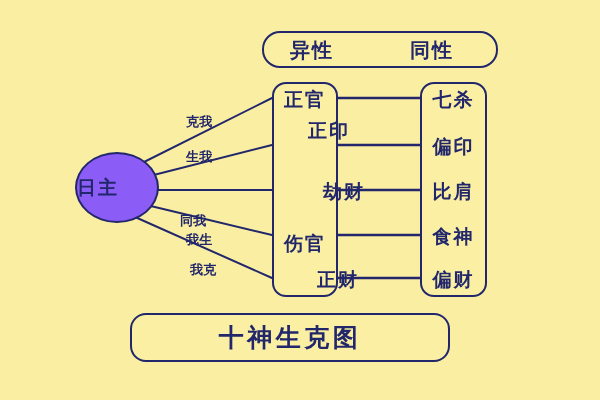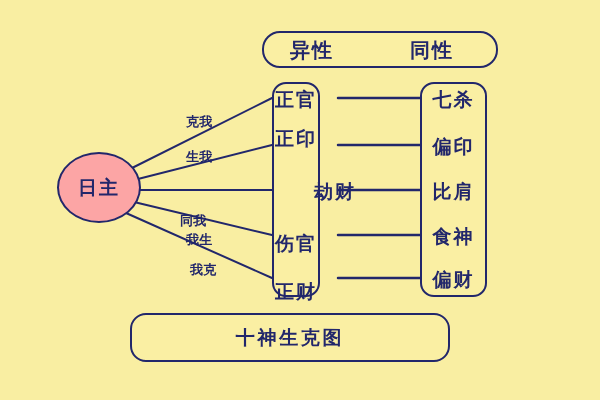--- a/index.html
+++ b/index.html
@@ -61,21 +61,21 @@
   .column-box {
     position: absolute;
     top: 82px;
     height: 215px;
     box-sizing: border-box;
     border: 2.5px solid #22276b;
     border-radius: 14px;
     background: #faefa3;
     z-index: 3;
   }
-  #col-yi  { left: 272px; width: 48px; }
+  #col-yi  { left: 272px; width: 66px; }
   #col-tong{ left: 420px; width: 67px; }
 
   .cell {
     position: absolute;
     left: 0;
     width: 100%;
     text-align: center;
     font-size: 19px;
     transform: translateY(-50%);
   }
@@ -85,52 +85,52 @@
     position: absolute;
     font-size: 13px;
     font-weight: 700;
     letter-spacing: 0.02em;
     z-index: 4;
   }
 
   
   #day-master {
     position: absolute;
-    left: 57px;
+    left: 75px;
     top: 152px;
     width: 84px;
     height: 71px;
     box-sizing: border-box;
     border: 2.5px solid #22276b;
     border-radius: 50%;
-    background: #fca5a5;
+    background: #8b5cf6;
     display: flex;
     align-items: center;
-    justify-content: center;
+    justify-content: flex-start;
     z-index: 4;
   }
   #day-master .cjk { font-size: 19px; }
 
   
   #title-box {
     position: absolute;
     left: 130px;
     top: 313px;
     width: 320px;
     height: 49px;
     box-sizing: border-box;
     border: 2.5px solid #22276b;
     border-radius: 16px;
     background: #faefa3;
     display: flex;
     align-items: center;
     justify-content: center;
   }
   #title-box .cjk {
-    font-size: 19px;
+    font-size: 25px;
     letter-spacing: 0.14em;
   }
 </style>
 </head>
 <body>
 
 <div id="stage">
 
   <svg id="wires" viewBox="0 0 600 400" width="600" height="400" aria-hidden="true">
       <line x1="128" y1="170" x2="272" y2="98" stroke="#22276b" stroke-width="2" stroke-linecap="round"></line>
@@ -145,24 +145,24 @@
       <line x1="338" y1="278" x2="420" y2="278" stroke="#22276b" stroke-width="2.5" stroke-linecap="round"></line>
     </svg>
 
   <div class="header-box">
     <span class="cjk header-label right">同性</span>
     <span class="cjk header-label left">异性</span>
   </div>
 
   <div class="column-box" id="col-yi">
       <div class="cell cjk" style="top: 16px;">正官</div>
-      <div class="cell cjk" style="top: 55px;">正印</div>
+      <div class="cell cjk" style="top: 47px; margin-left: 24px;">正印</div>
       <div class="cell cjk" style="top: 108px; padding-left: 39px;">劫财</div>
       <div class="cell cjk" style="top: 153px; margin-top: 7px;">伤官</div>
-      <div class="cell cjk" style="top: 208px;">正财</div>
+      <div class="cell cjk" style="top: 196px; padding-left: 33px;">正财</div>
     </div>
 
   <div class="column-box" id="col-tong">
       <div class="cell cjk" style="top: 16px;">七杀</div>
       <div class="cell cjk" style="top: 108px;">比肩</div>
       <div class="cell cjk" style="top: 63px;">偏印</div>
       <div class="cell cjk" style="top: 153px;">食神</div>
       <div class="cell cjk" style="top: 196px;">偏财</div>
     </div>
 

